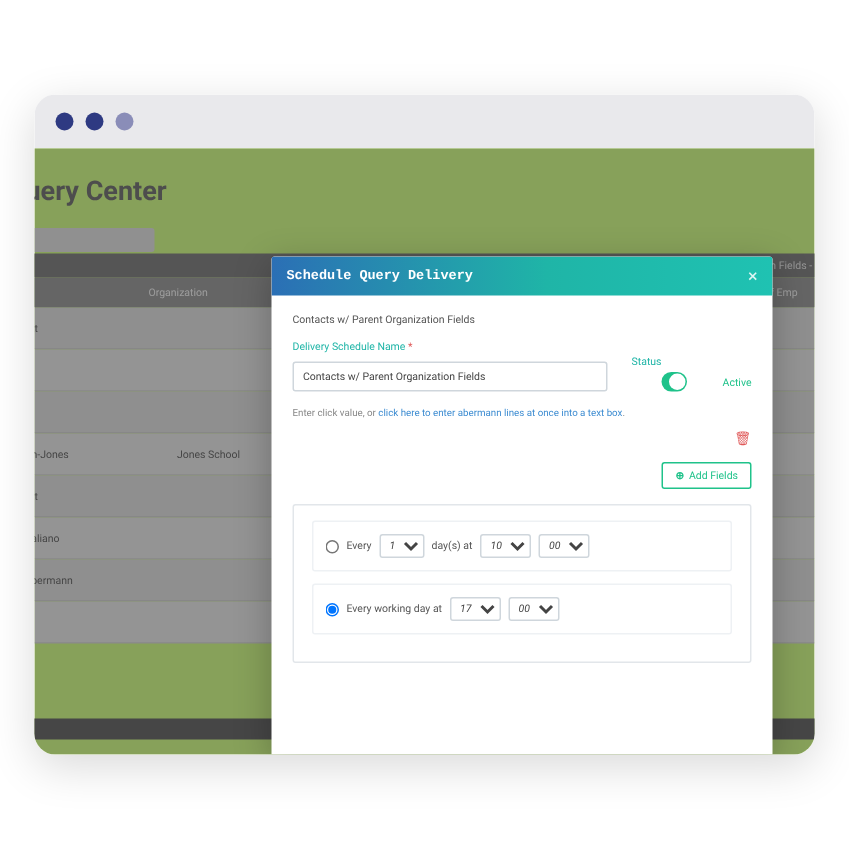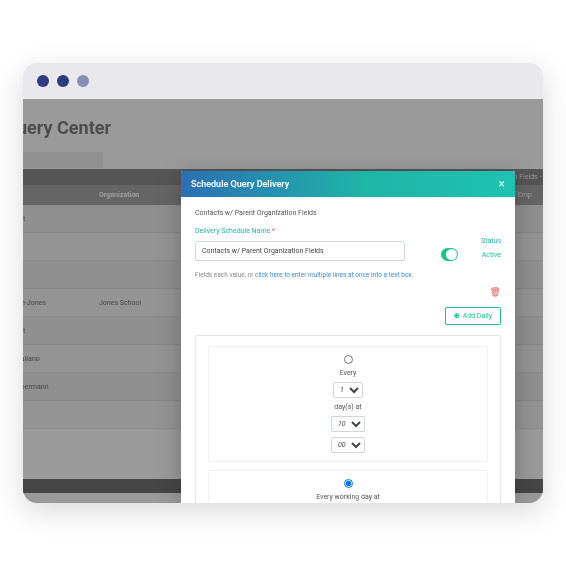--- a/index.html
+++ b/index.html
@@ -3,68 +3,68 @@
 <meta charset="utf-8">
 <style>
 * { margin: 0; padding: 0; box-sizing: border-box; font-family: -apple-system, BlinkMacSystemFont, "Segoe UI", Roboto, sans-serif; }
 body { background: #fff; display: flex; align-items: center; justify-content: center; width: 566px; height: 566px; }
 .frame { width: 520px; height: 440px; background: #fff; border-radius: 14px; box-shadow: 0 8px 30px rgba(0,0,0,0.15); overflow: hidden; position: relative; }
 .titlebar { height: 36px; background: #e9e9ec; display: flex; align-items: center; padding-left: 14px; gap: 8px; }
 .dot { width: 12px; height: 12px; border-radius: 50%; }
 .dot.d1 { background: #2e3a82; }
 .dot.d2 { background: #2e3a82; }
 .dot.d3 { background: #8a8db8; }
-.app { position: relative; width: 100%; height: calc(100% - 36px); background: #e5e5e5; }
+.app { position: relative; width: 100%; height: calc(100% - 36px); background: #bef264; }
 .bg { position: absolute; inset: 0; filter: grayscale(10%); }
 .bg .page-title { font-size: 18px; font-weight: 700; color: #4a4a4a; padding: 18px 0 14px 0; margin-left: -6px; }
 .bg .search { margin-left: -10px; width: 90px; height: 16px; background: #d0d0d0; border-radius: 2px; }
 .bg .ribbon { position: absolute; top: 70px; left: -14px; right: -14px; height: 16px; background: #5a5a5a; display: flex; justify-content: flex-end; align-items: center; color: #d9d9d9; font-size: 7px; padding-right: 6px; }
 .bg .hdrrow { position: absolute; top: 86px; left: -14px; right: -14px; height: 20px; background: #7a7a7a; display: flex; align-items: center; color: #e8e8e8; font-size: 7px; }
 .bg .hdrrow .c1 { width: 90px; padding-left: 20px; }
-.bg .hdrrow .c2 { width: 80px; font-weight: bold; }
+.bg .hdrrow .c2 { width: 80px; }
 .bg .hdrrow .c3 { flex: 1; }
 .bg .hdrrow .c4 { width: 120px; text-align: left; }
 .bg .rows { position: absolute; top: 106px; left: -14px; right: -14px; }
 .bg .row { height: 28px; display: flex; align-items: center; font-size: 7px; color: #3a3a3a; border-bottom: 1px solid rgba(0,0,0,0.08); }
 .bg .row:nth-child(odd) { background: #cfcfcf; }
 .bg .row:nth-child(even) { background: #d8d8d8; }
 .bg .row .c1 { width: 90px; padding-left: 8px; }
-.bg .row .c2 { width: 80px; }
+.bg .row .c2 { width: 80px; text-align: center; }
 .bg .footer { position: absolute; bottom: 10px; left: -14px; right: -14px; height: 14px; background: #3c3c3c; }
 
 .scrim { position: absolute; inset: 0; background: rgba(80,80,80,0.5); }
 
 .modal { position: absolute; top: 72px; left: 158px; right: 28px; bottom: 0; background: #fff; border-radius: 2px 2px 0 0; box-shadow: 0 6px 24px rgba(0,0,0,0.25); overflow: hidden; }
 .modal-hd { height: 26px; background: linear-gradient(90deg, #2b6fb5 0%, #1fb5a7 55%, #1fc2b2 100%); display: flex; align-items: center; justify-content: space-between; padding: 0 10px; }
-.modal-hd .title { color: #fff; font-size: 9px; font-weight: 600; }
+.modal-hd .title { color: #fff; font-size: 9px; font-weight: 600; font-family: Liberation Mono, monospace; }
 .modal-hd .x { color: rgba(255,255,255,0.85); font-size: 12px; cursor: pointer; }
 .modal-body { padding: 12px 14px 0 14px; }
 .lbl { font-size: 7px; color: #1fb5a7; display: block; margin-bottom: 3px; }
 .lbl .req { color: #e05a5a; }
 .static { font-size: 7px; color: #555; margin-bottom: 10px; }
 .row2 { display: flex; gap: 16px; align-items: flex-end; margin-bottom: 10px; }
 .row2 .left { flex: 1; }
-.row2 .right { width: 80px; text-align: right; }
+.row2 .right { width: 80px; }
 .input { width: 100%; height: 20px; border: 1px solid #cfd6dc; border-radius: 2px; font-size: 7px; padding: 0 6px; color: #444; }
 .status-wrap { display: flex; align-items: center; gap: 24px; margin-left: 20px; }
 .toggle { width: 24px; height: 13px; background: #1fc28a; border-radius: 7px; position: relative; }
 .toggle .knob { position: absolute; right: 1px; top: 1px; width: 11px; height: 11px; background: #fff; border-radius: 50%; }
 .status-text { font-size: 7px; color: #1fc28a; }
 .hint { font-size: 6.5px; color: #888; margin-top: 4px; }
 .hint a { color: #3b8bd1; text-decoration: none; }
 .dest-row { display: flex; justify-content: flex-end; align-items: center; gap: 8px; margin-top: 8px; margin-bottom: 10px; }
 .trash { color: #e05a5a; font-size: 9px; cursor: pointer; }
 .addv { border: 1px solid #1fc28a; color: #1fc28a; background: #fff; font-size: 7px; padding: 4px 8px; border-radius: 2px; display: flex; align-items: center; gap: 3px; cursor: pointer; }
 .addv .plus { font-weight: 700; }
 .tabs { border: 1px solid #e2e6ea; border-radius: 2px; }
 .tabbar { display: flex; border-bottom: 1px solid #e2e6ea; }
 .tab { flex: 0 0 auto; padding: 6px 12px; font-size: 7px; color: #9aa3ab; cursor: pointer; }
 .tab.active { color: #444; border-bottom: 2px solid #444; margin-bottom: -1px; }
 .tabcontent { padding: 10px 12px; }
-.opt { display: flex; align-items: center; gap: 5px; font-size: 7px; color: #555; padding: 8px 8px; border: 1px solid #eef1f4; border-radius: 2px; margin-bottom: 8px; flex-direction: column; }
+.opt { display: flex; align-items: center; gap: 5px; font-size: 7px; color: #555; padding: 8px 8px; border: 1px solid #eef1f4; border-radius: 2px; margin-bottom: 8px; }
 .opt input[type=radio] { width: 9px; height: 9px; }
 .sel { height: 16px; border: 1px solid #cfd6dc; border-radius: 2px; font-size: 7px; padding: 0 2px; background: #fff; color: #444; font-style: italic; }
 </style>
 </head>
 <body>
 
 <div class="frame">
   <div class="titlebar">
     <div class="dot d1"></div>
     <div class="dot d2"></div>
@@ -141,29 +141,29 @@
             <div class="status-wrap">
               <div class="toggle">
                   <div class="knob"></div>
                 </div>
               <span class="status-text">Active</span>
             </div>
           </div>
         </div>
 
         <div class="hint">
-          <span>Fields each value, or </span><a href="#">click here to enter multiple lines at once into a text box</a><span>.</span>
+          <span>Enter click value, or </span><a href="#">click here to enter abermann lines at once into a text box</a><span>.</span>
         </div>
         <div class="dest-row">
           <span class="trash">🗑</span>
         </div>
         <div class="dest-row" style="margin-top:0;">
           <button class="addv">
               <span class="plus">⊕</span>
-              <span>Add Daily</span>
+              <span>Add Fields</span>
             </button>
         </div>
 
         <div class="tabs">
           <div class="tabcontent">
             <label class="opt">
               <input type="radio" name="sch" style="">
               <span>Every</span>
               <select class="sel"><option>1</option></select>
               <span>day(s) at</span>

